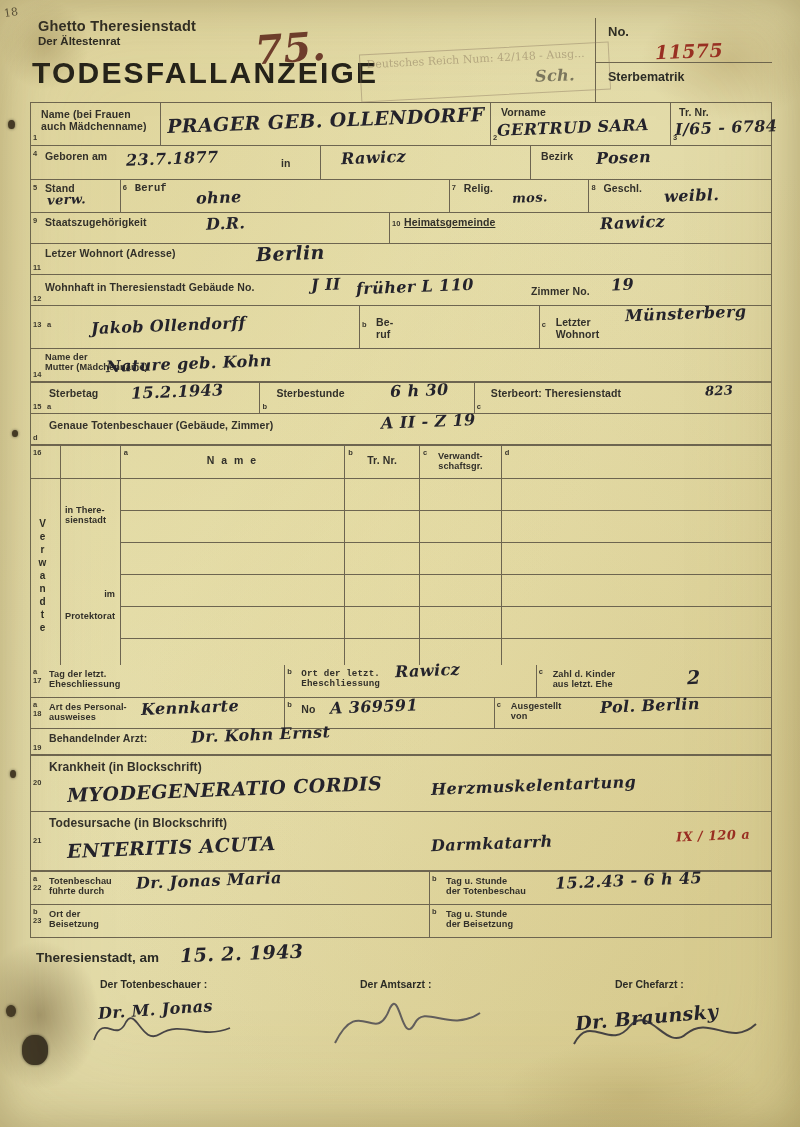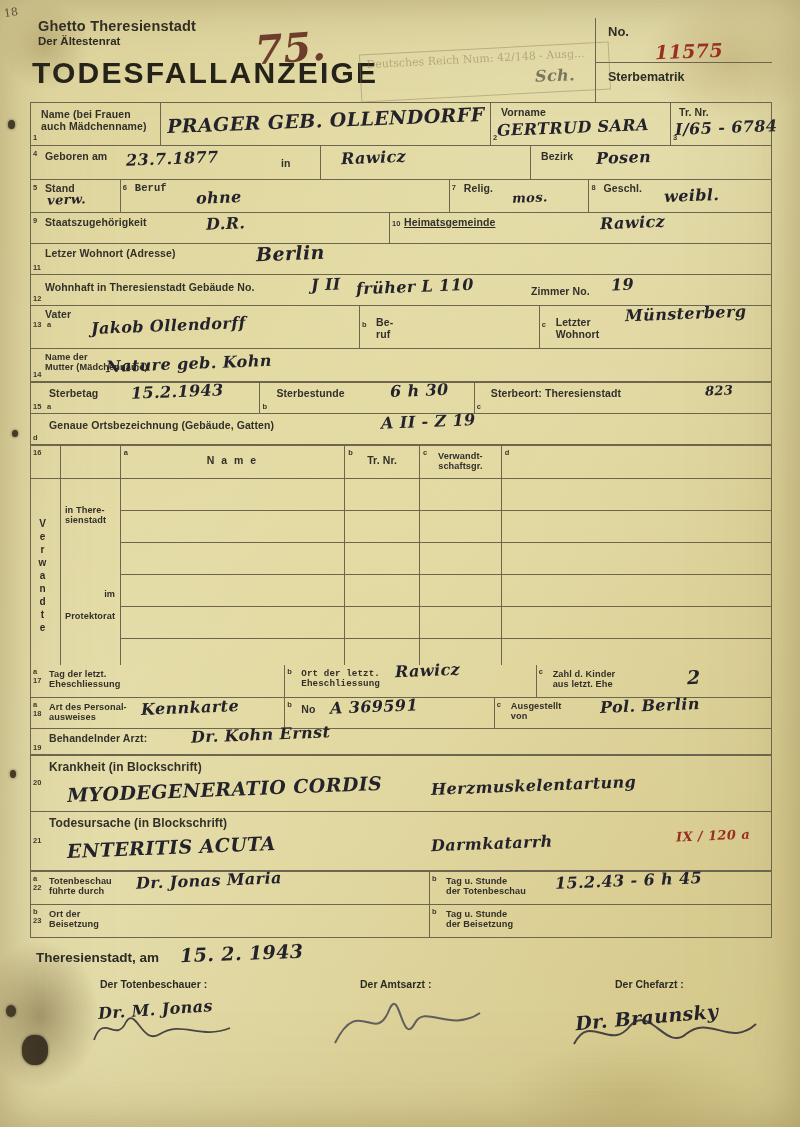--- a/index.html
+++ b/index.html
@@ -327,21 +327,20 @@
             <span class="hw m">19</span>
           </div>
         </div>
       </div>
 
       <div class="r" style="height:42px;">
         <div class="c" style="width:330px;">
           <span class="num" style="left:2px;top:14px;">13</span>
           <span class="num" style="left:16px;top:14px;">a</span>
           <div class="lbl" style="padding-left:10px;padding-top:1px;">
-            <div>Vater</div>
           </div>
           <div class="hpos" style="left:60px;top:10px;">
             <span class="hw m">Jakob Ollendorff</span>
           </div>
         </div>
         <div class="c" style="width:180px;">
           <span class="num" style="left:2px;top:14px;">b</span>
           <div class="lbl" style="padding-left:12px;padding-top:9px;">
             <div>Be-</div>
             <div>ruf</div>
@@ -394,21 +393,21 @@
           <span class="num" style="left:2px;bottom:2px;">c</span>
           <div class="lbl" style="padding-left:12px;padding-top:3px;">Sterbeort: Theresienstadt</div>
           <div class="hpos" style="left:230px;top:-2px;">
             <span class="hw s">823</span>
           </div>
         </div>
       </div>
       <div class="r" style="height:30px;border-bottom:2px solid #6d6550;">
         <div class="c" style="width:742px;">
           <span class="num" style="left:2px;bottom:2px;">d</span>
-          <div class="lbl" style="padding-left:14px;padding-top:4px;">Genaue Ortsbezeichnung (Gebäude, Gatten)</div>
+          <div class="lbl" style="padding-left:14px;padding-top:4px;">Genaue Totenbeschauer (Gebäude, Zimmer)</div>
           <div class="hpos" style="left:350px;top:-2px;">
             <span class="hw m">A II - Z 19</span>
           </div>
         </div>
       </div>
     </div>
 
     <div class="block" style="border-top:none;">
 
       <div class="r" style="height:32px;">

